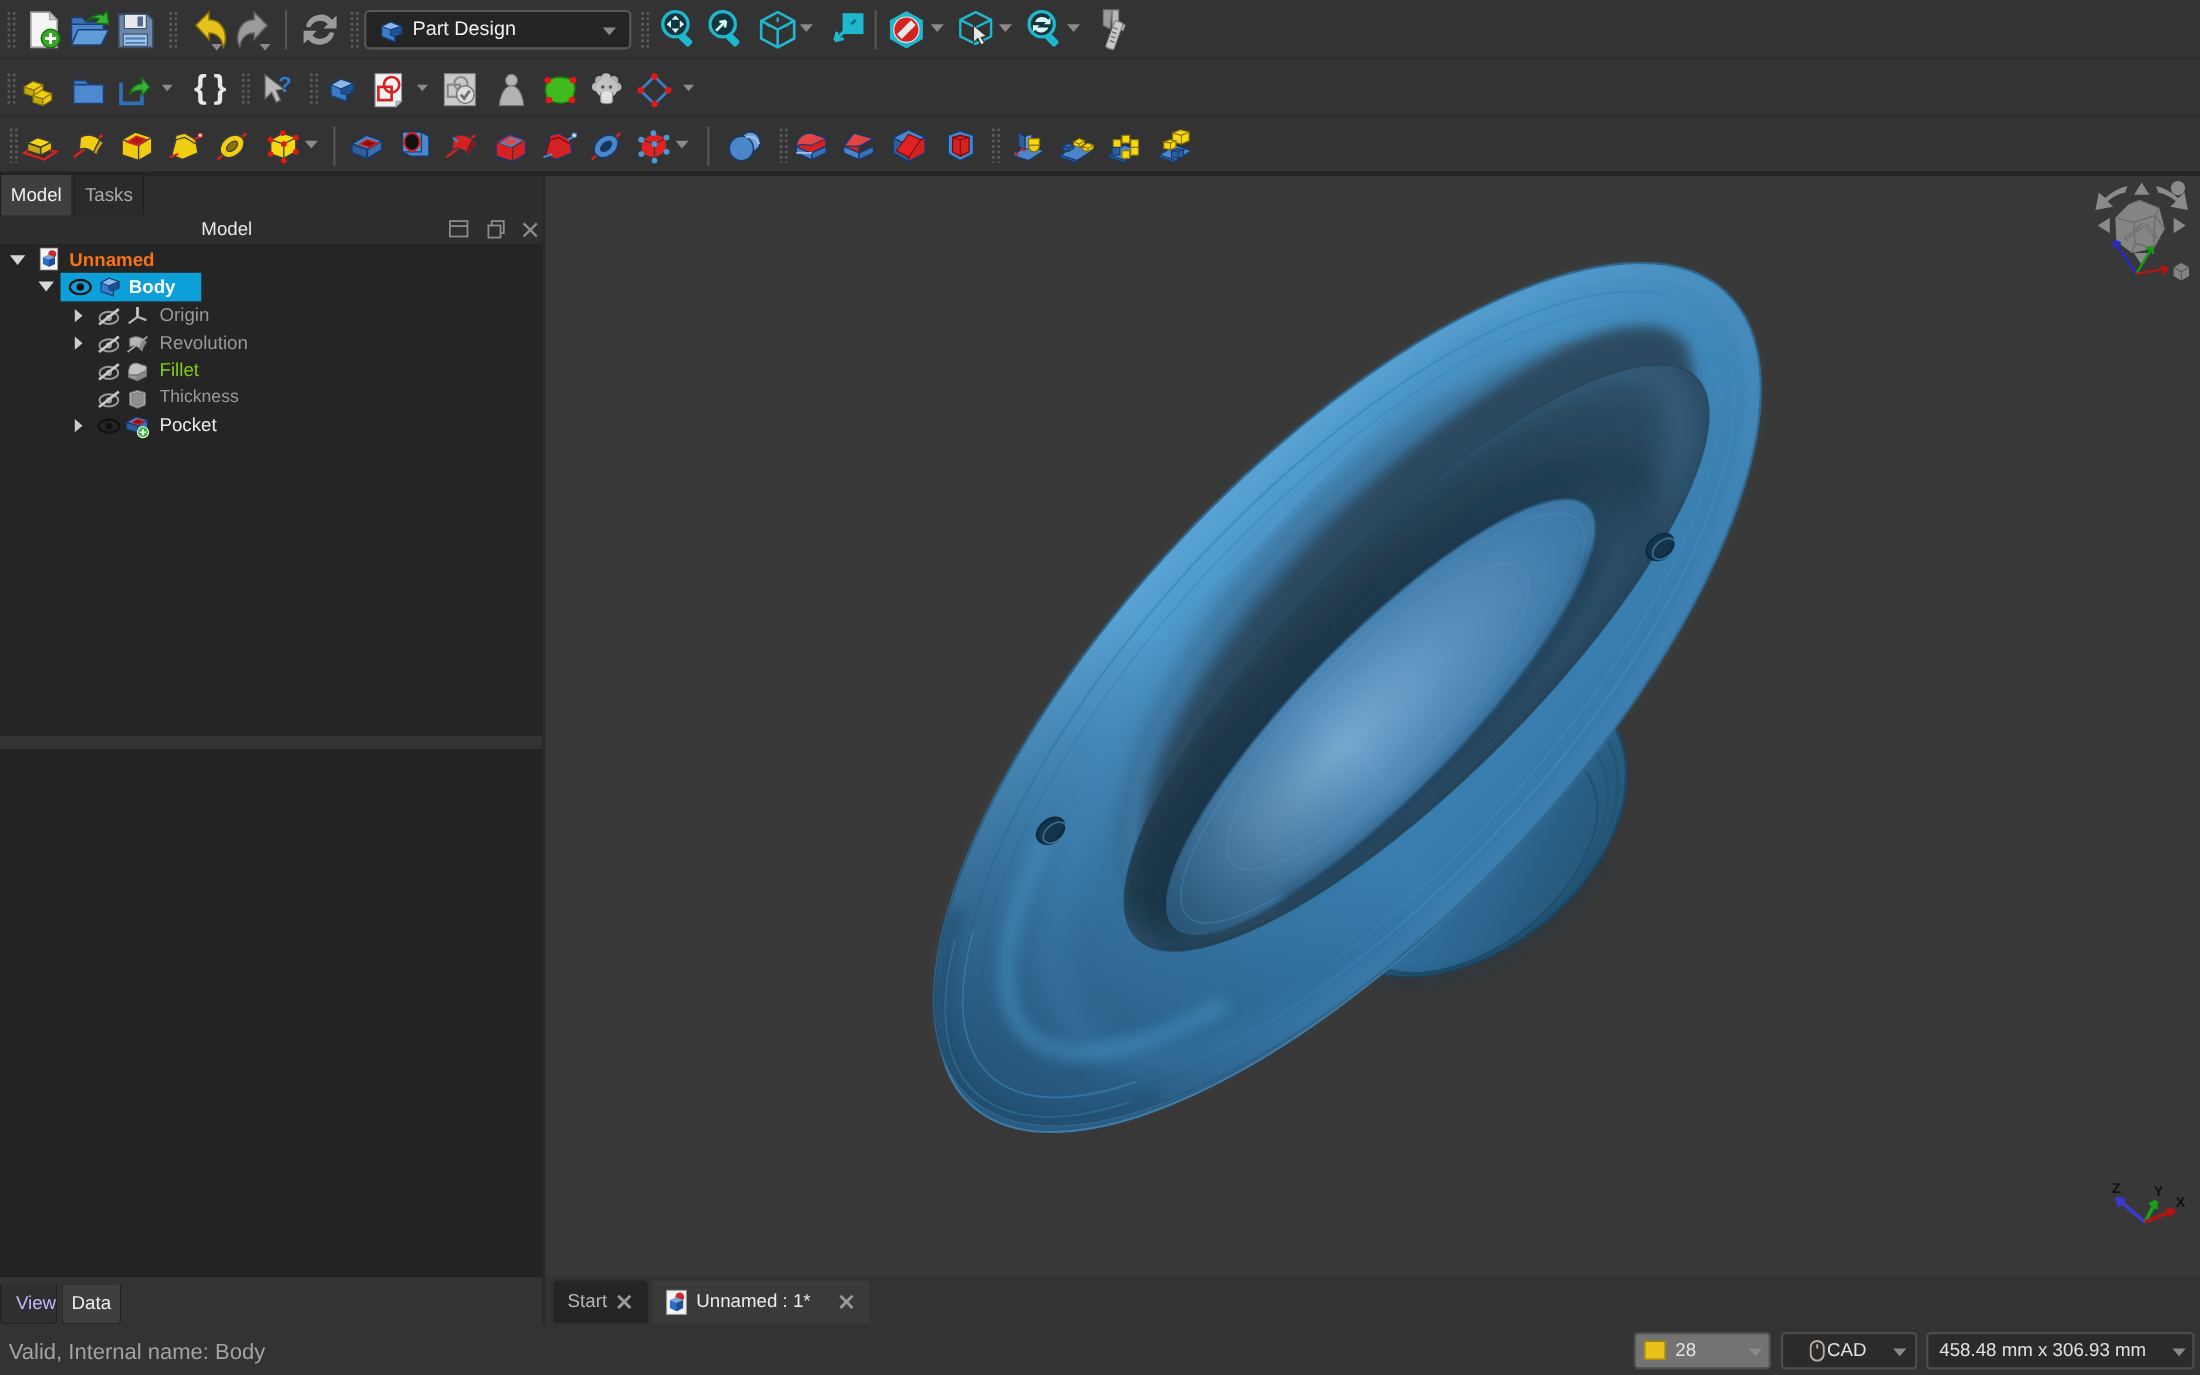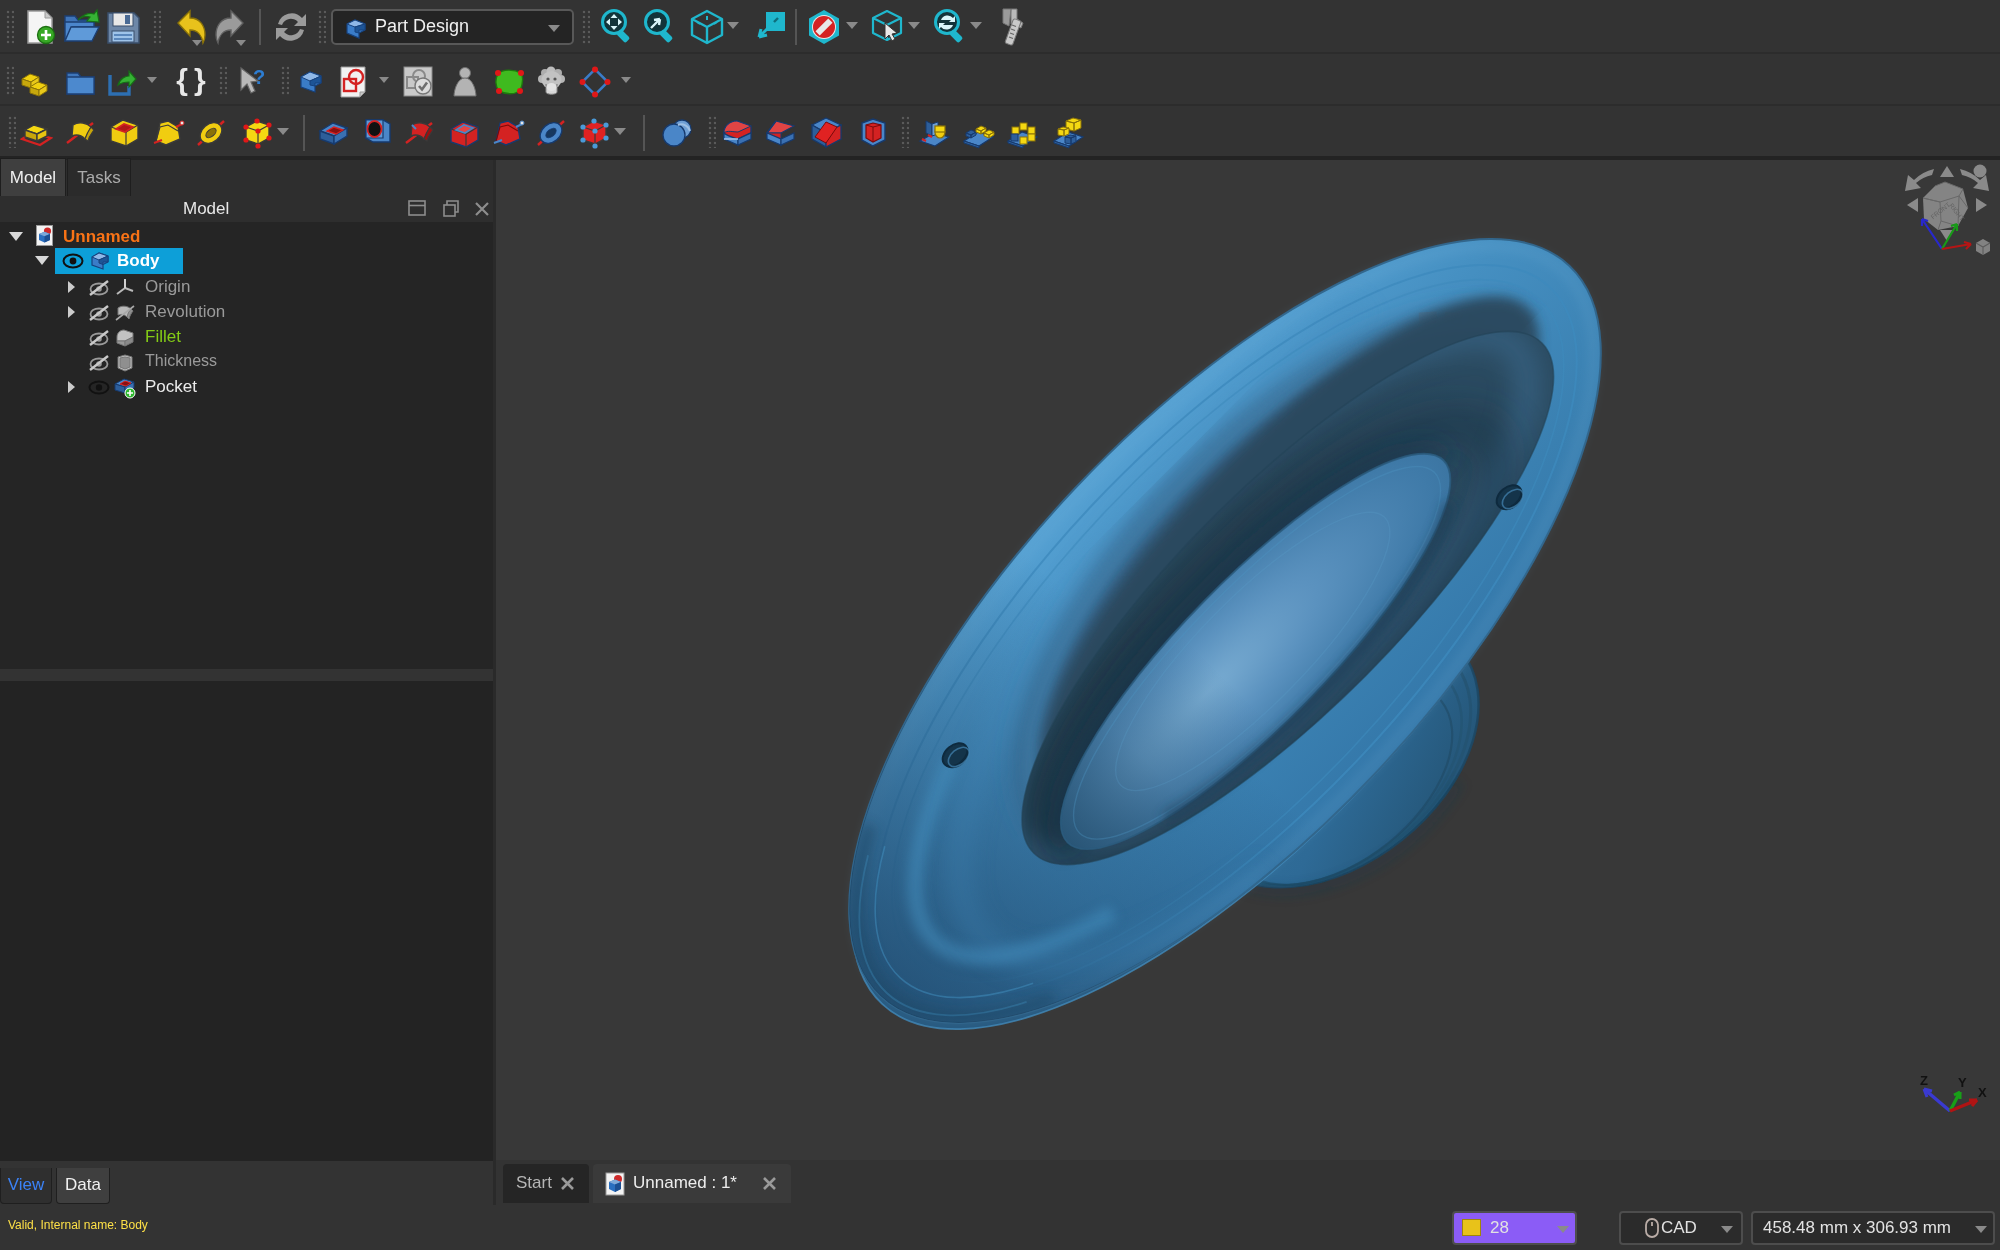--- a/index.html
+++ b/index.html
@@ -506,21 +506,21 @@
   <circle cx="17" cy="18" r="5" fill="#2db82d" stroke="#fff" stroke-width="1"></circle>
   <path d="M17 15 v6 M14 18 h6" stroke="#fff" stroke-width="1.6"></path>
  </svg>
  <div class="abs" style="left:145px;top:377px;color:#ececec;font-size:17px">Pocket</div>
 </div>
 
 <div class="abs" style="left:0;top:669px;width:494px;height:12px;background:#333"></div>
 <div class="abs" style="left:0;top:681px;width:494px;height:480px;background:#232323"></div>
 
 <div class="abs" style="left:0;top:1161px;width:494px;height:44px;background:#333"></div>
-<div class="abs" style="left:0;top:1168px;width:52px;height:36px;background:#2f2f2f;border:1px solid #1f1f1f;border-top:none;border-radius:0 0 4px 4px;color:#3b82f6;font-size:17px;text-align:center;line-height:33px">View</div>
+<div class="abs" style="left:0;top:1168px;width:52px;height:36px;background:#2f2f2f;border:1px solid #1f1f1f;border-top:none;border-radius:0 0 4px 4px;color:#c4b5fd;font-size:17px;text-align:right;line-height:33px">View</div>
 <div class="abs" style="left:56px;top:1168px;width:54px;height:36px;background:#3f3f3f;border:1px solid #1f1f1f;border-top:none;border-radius:0 0 4px 4px;color:#f0f0f0;font-size:17px;text-align:center;line-height:33px">Data</div>
 
 <div class="abs" style="left:493px;top:160px;width:3px;height:1090px;background:#2a2a2a"></div>
 
 <div class="abs" style="left:496px;top:160px;width:1504px;height:1000px;background:#383838"></div>
 <svg id="viewport3d" class="abs" style="left:496px;top:160px" width="1504" height="1000" viewBox="0 0 1504 1000">
 <defs>
  <linearGradient id="bandg" x1="0" y1="-220" x2="0" y2="220" gradientUnits="userSpaceOnUse">
   <stop offset="0" stop-color="#56a2d4"></stop>
         <stop offset="0.35" stop-color="#458fc1"></stop>
@@ -698,22 +698,22 @@
       <path d="M4 10 L10 12.5 L16 10 L10 7.5 Z" fill="#7ea8d8"></path>
       <path d="M10 12.5 L10 20 L16 17 L16 10 Z" fill="#1c4f92"></path>
   </svg>
   <span style="position:absolute;left:40px;top:9px">Unnamed : 1*</span>
   <svg class="abs" style="left:168px;top:11px" width="17" height="17" viewBox="0 0 17 17">
       <path d="M3 3 L14 14 M14 3 L3 14" stroke="#9a9a9a" stroke-width="2.6"></path>
     </svg>
 </div>
 
 <div class="abs" style="left:0;top:1205px;width:2000px;height:45px;background:#333"></div>
-<div class="abs" style="left:8px;top:1218px;color:#fde047;font-size:12px">Valid, Internal name: Body</div>
-<div class="abs" style="left:1452px;top:1211px;width:125px;height:34px;background:#8b5cf6;border:2px solid #4d4d4d;border-radius:4px;color:#e2e2e2;font-size:17px">
+<div class="abs" style="left:8px;top:1218px;color:#a3a3a3;font-size:20px">Valid, Internal name: Body</div>
+<div class="abs" style="left:1485px;top:1211px;width:125px;height:34px;background:#737373;border:2px solid #4d4d4d;border-radius:4px;color:#e2e2e2;font-size:17px">
   <div style="position:absolute;left:8px;top:6px;width:19px;height:17px;background:#e8c21a;border:1px solid #a08708"></div>
   <span style="position:absolute;left:36px;top:5px">28</span>
   <div class="caret" style="left:103px;top:13px"></div>
 </div>
 <div class="abs" style="left:1619px;top:1211px;width:124px;height:34px;background:#2b2b2b;border:2px solid #4d4d4d;border-radius:4px;color:#e2e2e2;font-size:17px">
   <svg class="abs" style="left:24px;top:5px" width="14" height="20" viewBox="0 0 14 20">
       <rect x="1" y="1" width="12" height="18" rx="6" fill="none" stroke="#b9aca6" stroke-width="1.8"></rect>
       <line x1="7" y1="4" x2="7" y2="8" stroke="#b9aca6" stroke-width="1.8"></line>
     </svg>
   <span style="position:absolute;left:40px;top:5px">CAD</span>

